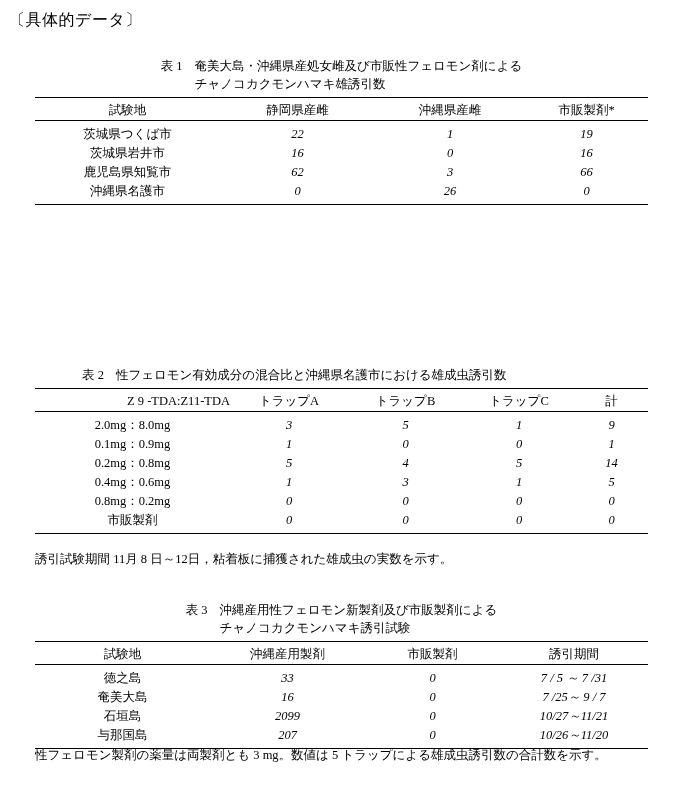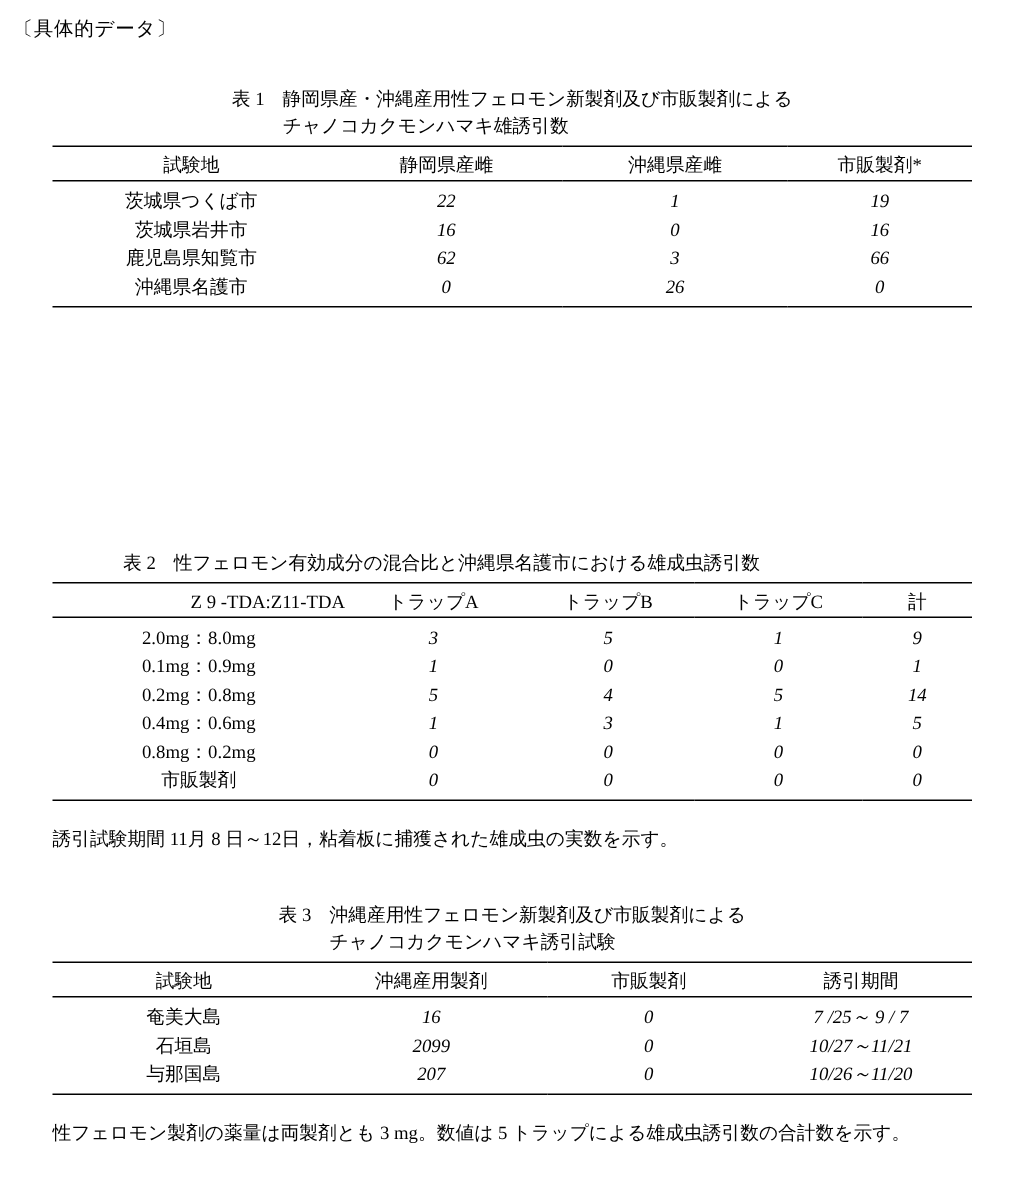--- a/index.html
+++ b/index.html
@@ -21,21 +21,21 @@
     width: 679px;
     height: 799px;
     box-sizing: border-box;
   }
 
   
   .doc-heading {
     position: absolute;
     left: 9px;
     top: 10px;
-    font-size: 13px;
+    font-size: 16px;
     letter-spacing: 0.5px;
     white-space: nowrap;
   }
 
   
   .table-block {
     position: absolute;
     left: 35px;
     width: 613px;
   }
@@ -141,21 +141,21 @@
 </head>
 <body>
 
 <div class="page">
 
   <div class="doc-heading">〔具体的データ〕</div>
 
   <div class="table-block" id="block-t1">
     <div class="tbl-caption">
       <span class="cap-indent-wrap">
-        <span><span class="cap-no">表 1</span><span>静岡県産・沖縄産用性フェロモン新製剤及び市販製剤による</span></span>
+        <span><span class="cap-no">表 1</span><span>奄美大島・沖縄県産処女雌及び市販性フェロモン剤による</span></span>
         <span class="cap-line2">チャノコカクモンハマキ雄誘引数</span>
       </span>
     </div>
     <table class="data t1">
       <colgroup>
           <col class="c1">
           <col class="c2">
           <col class="c3">
           <col class="c4">
         </colgroup>
@@ -286,20 +286,26 @@
       <thead>
         <tr>
           <th>試験地</th>
           <th>沖縄産用製剤</th>
           <th>市販製剤</th>
           <th>誘引期間</th>
         </tr>
       </thead>
       <tbody>
         <tr>
+          <td class="c-label">徳之島</td>
+          <td class="c-num">33</td>
+          <td class="c-num">0</td>
+          <td class="c-num">7 / 5 ～ 7 /31</td>
+        </tr>
+        <tr>
           <td class="c-label">奄美大島</td>
           <td class="c-num">16</td>
           <td class="c-num">0</td>
           <td class="c-num">7 /25～ 9 / 7</td>
         </tr>
         <tr>
           <td class="c-label">石垣島</td>
           <td class="c-num">2099</td>
           <td class="c-num">0</td>
           <td class="c-num">10/27～11/21</td>

